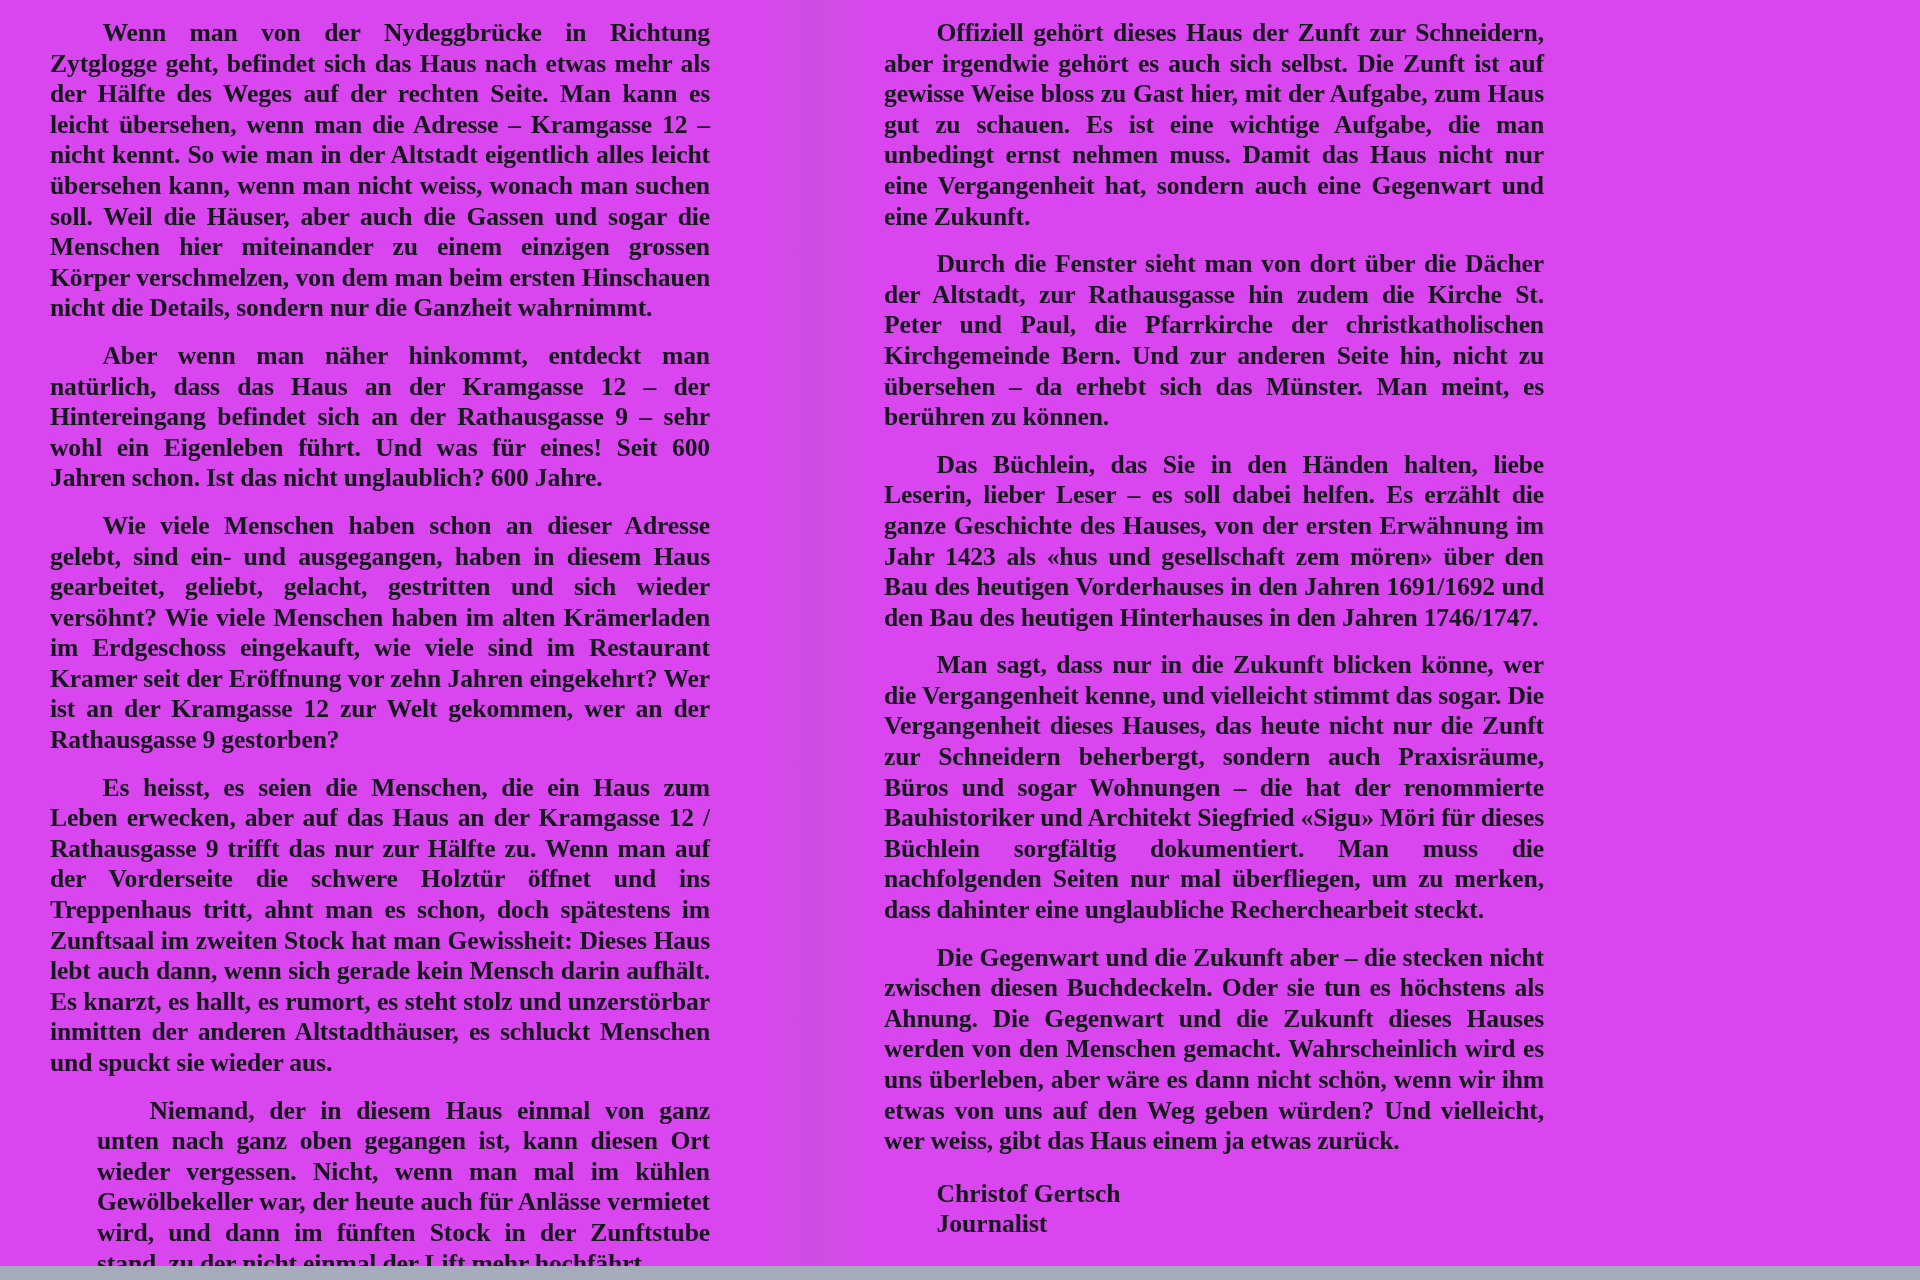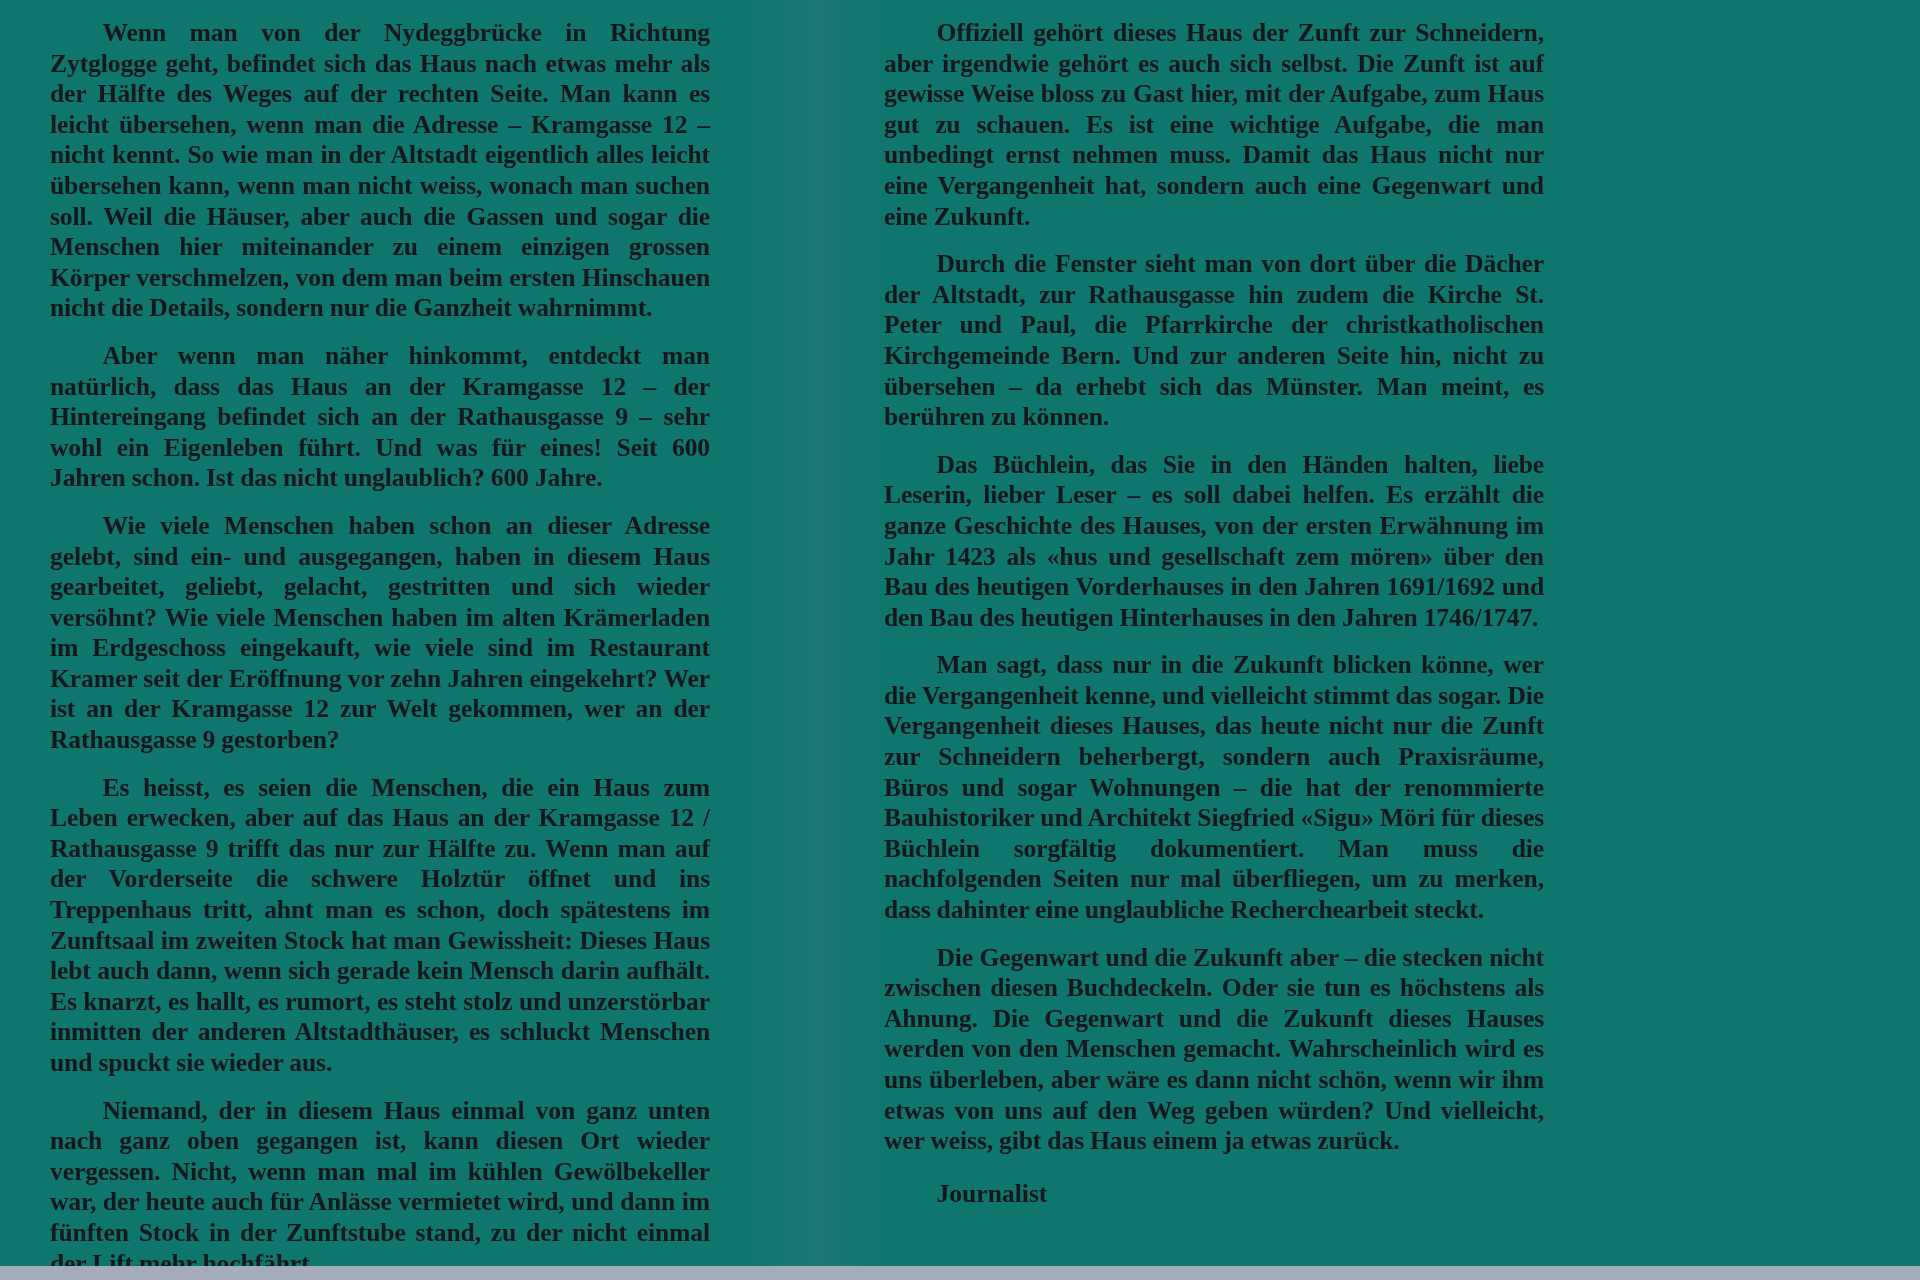--- a/index.html
+++ b/index.html
@@ -10,21 +10,21 @@
     width: 1920px;
     height: 1280px;
     background: #aeb5c4;
     font-family: "Liberation Serif", "DejaVu Serif", serif;
     overflow: hidden;
     position: relative;
   }
   #spread {
     position: absolute;
     inset: 0;
-    background: #0f766e;
+    background: #d946ef;
     font-family: Liberation Serif, serif;
   }
   
   #gutter-shade {
     position: absolute;
     left: 752px;
     top: 0;
     width: 130px;
     height: 100%;
     background: linear-gradient(to right,
@@ -64,21 +64,21 @@
     line-height: 30.6px;
     font-weight: 700;
     color: #15171c;
     text-align: justify;
     text-indent: 2.05em;
     letter-spacing: -0.12px;
     word-spacing: -0.2px;
     -webkit-font-smoothing: antialiased;
     hyphens: manual;
   }
-  p.para:last-child { margin-bottom: 0; }
+  p.para:last-child { margin-bottom: 0; margin-left: 47px; }
 
   .signature {
     margin-top: 22px;
     font-size: 25.6px;
     line-height: 30.6px;
     font-weight: 700;
     color: #15171c;
     text-align: left;
     text-indent: 2.05em;
   }
@@ -102,20 +102,21 @@
     </div>
 
     <div class="col right">
       <p class="para">Offiziell gehört dieses Haus der Zunft zur Schneidern, aber irgendwie gehört es auch sich selbst. Die Zunft ist auf gewisse Weise bloss zu Gast hier, mit der Aufgabe, zum Haus gut zu schauen. Es ist eine wichtige Aufgabe, die man unbedingt ernst nehmen muss. Damit das Haus nicht nur eine Vergangenheit hat, sondern auch eine Gegenwart und eine Zukunft.</p>
       <p class="para">Durch die Fenster sieht man von dort über die Dächer der Altstadt, zur Rathausgasse hin zudem die Kirche St. Peter und Paul, die Pfarrkirche der christkatholischen Kirchgemeinde Bern. Und zur anderen Seite hin, nicht zu übersehen – da erhebt sich das Münster. Man meint, es berühren zu können.</p>
       <p class="para">Das Büchlein, das Sie in den Händen halten, liebe Leserin, lieber Leser – es soll dabei helfen. Es erzählt die ganze Geschichte des Hauses, von der ersten Erwähnung im Jahr 1423 als «hus und gesellschaft zem mören» über den Bau des heutigen Vorderhauses in den Jahren 1691/1692 und den Bau des heutigen Hinterhauses in den Jahren 1746/1747.</p>
       <p class="para">Man sagt, dass nur in die Zukunft blicken könne, wer die Vergangenheit kenne, und vielleicht stimmt das sogar. Die Vergangenheit dieses Hauses, das heute nicht nur die Zunft zur Schneidern beherbergt, sondern auch Praxisräume, Büros und sogar Wohnungen – die hat der renommierte Bauhistoriker und Architekt Siegfried «Sigu» Möri für dieses Büchlein sorgfältig dokumentiert. Man muss die nachfolgenden Seiten nur mal überfliegen, um zu merken, dass dahinter eine unglaubliche Recherchearbeit steckt.</p>
       <p class="para">Die Gegenwart und die Zukunft aber – die stecken nicht zwischen diesen Buchdeckeln. Oder sie tun es höchstens als Ahnung. Die Gegenwart und die Zukunft dieses Hauses werden von den Menschen gemacht. Wahrscheinlich wird es uns überleben, aber wäre es dann nicht schön, wenn wir ihm etwas von uns auf den Weg geben würden? Und vielleicht, wer weiss, gibt das Haus einem ja etwas zurück.</p>
 
       <div class="signature">
+        <span class="line">Christof Gertsch</span>
         <span class="line">Journalist</span>
       </div>
     </div>
 
   </div>
 
   <div id="bottom-edge"></div>
 </div>
 
 </body></html>

